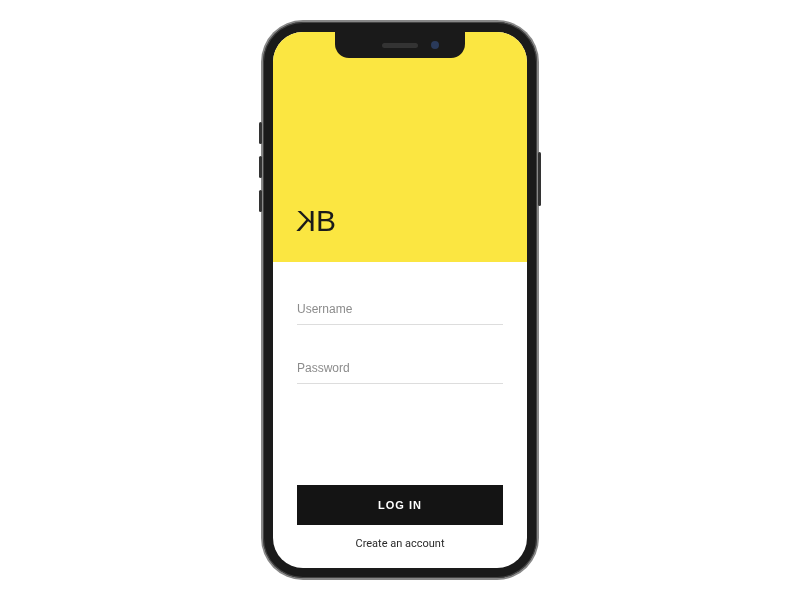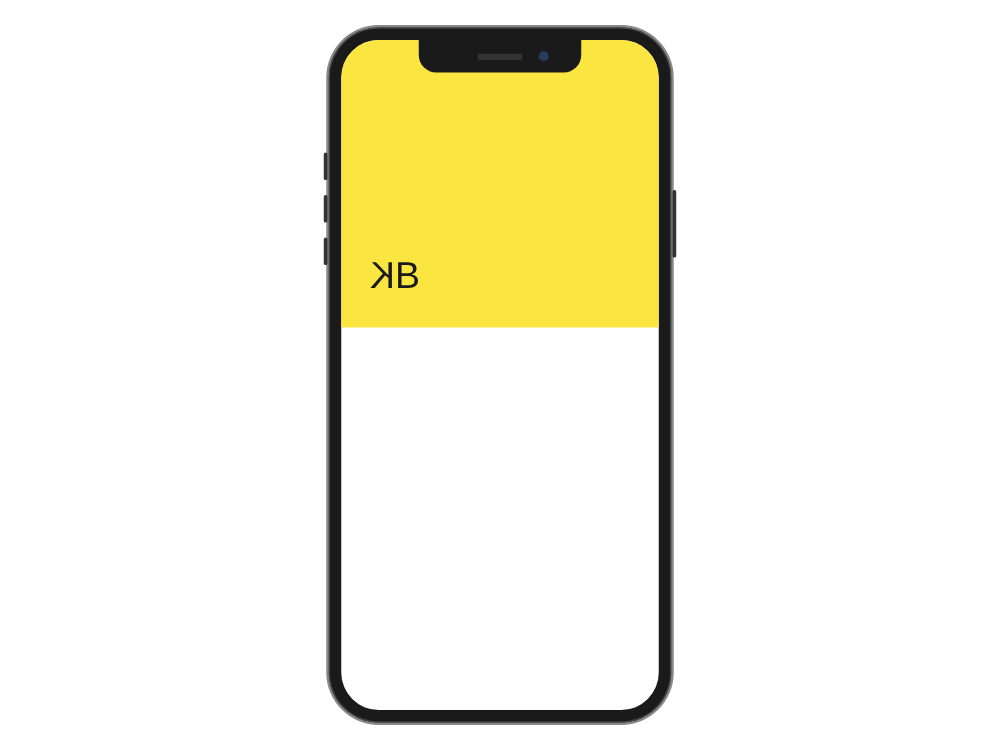--- a/index.html
+++ b/index.html
@@ -162,16 +162,23 @@
   <div class="screen">
     <div class="notch">
       <div class="speaker"></div>
       <div class="camera"></div>
     </div>
 
     <div class="hero">
       <div class="logo"><span class="flip">K</span>B</div>
     </div>
 
+    <div class="form-area">
+      <input class="field" type="text" placeholder="Username" style="">
+      <input class="field" type="password" placeholder="Password" style="">
+      <div class="spacer"></div>
+      <button class="login-btn">LOG IN</button>
+      <div class="create-link">Create an account</div>
+    </div>
 
     <div class="home-indicator"></div>
   </div>
 </div>
 
 </body></html>

